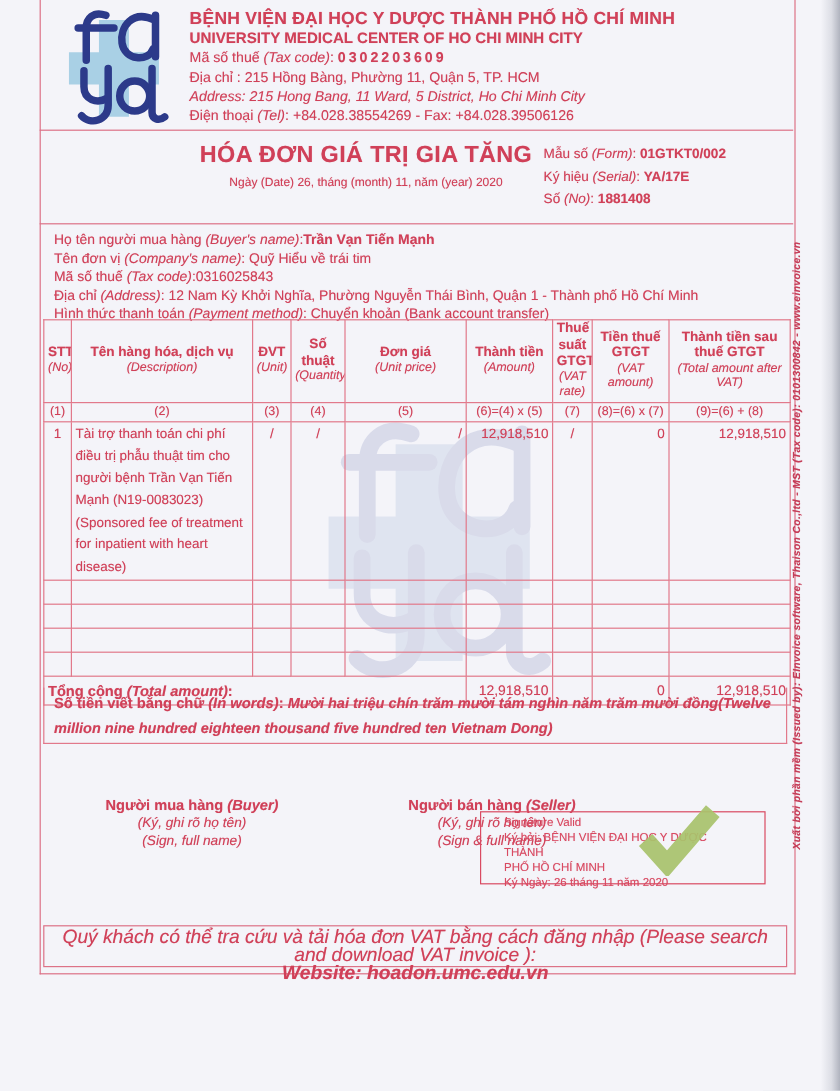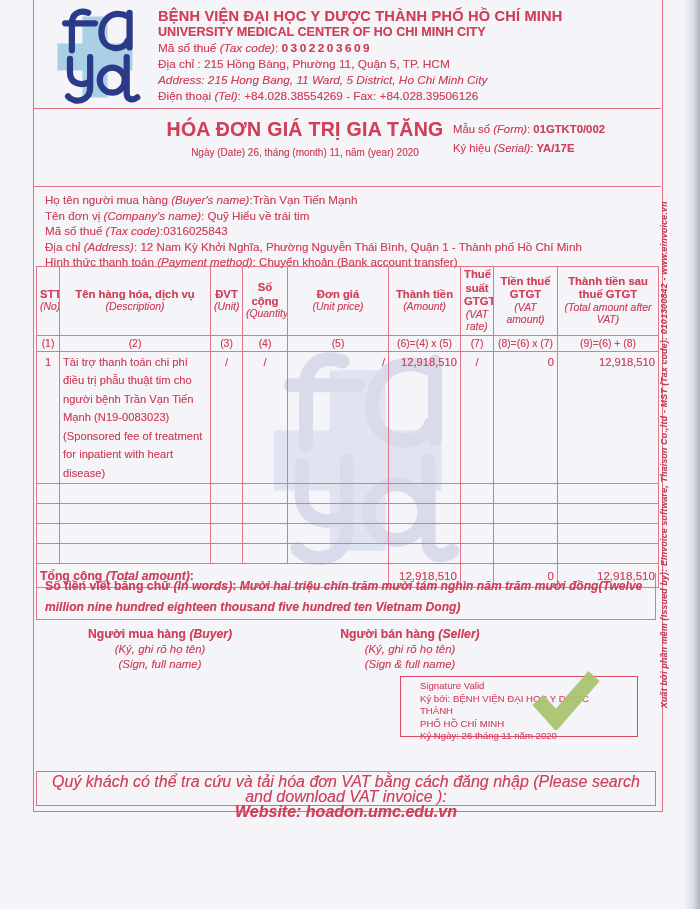--- a/index.html
+++ b/index.html
@@ -2,21 +2,21 @@
 <html><head>
 <meta charset="utf-8">
 <style>
   html,body{margin:0;padding:0;}
   body{width:700px;height:909px;overflow:hidden;background:#e9eaef;font-family:"Liberation Sans",sans-serif;}
   .scan{position:relative;width:700px;height:909px;background:#f4f4f9;color:#d04058;}
   .scan::after{content:"";position:absolute;top:0;right:0;width:16px;height:909px;
     background:linear-gradient(90deg,rgba(150,155,170,0) 0%,rgba(150,155,170,.25) 55%,rgba(120,126,142,.55) 100%);pointer-events:none;}
   .vi{font-weight:bold;}
   .en{font-style:italic;}
-  .bold{font-weight:normal;}
+  .bold{font-weight:bold;}
   
   .outer{position:absolute;left:33px;top:-2px;width:628px;height:813px;border:1.3px solid #dd7287;border-top:none;}
   .divider{position:absolute;left:33px;width:628px;border-top:1.3px solid #dd7287;}
   
   .hdr-logo{position:absolute;left:44px;top:7px;width:100px;height:100px;}
   .hdr-text{position:absolute;left:158px;top:8px;width:490px;font-size:11.8px;line-height:16px;}
   .org-vi{font-size:14.6px;font-weight:bold;letter-spacing:.2px;}
   .org-en{font-size:12.6px;font-weight:bold;}
   .spaced{font-weight:bold;letter-spacing:2.5px;}
   
@@ -38,21 +38,21 @@
   tr.empty td{height:17px;}
   td.c{text-align:center;}  td.r{text-align:right;}
   tr.total td{font-size:11.6px;height:21px;}
   .total-label{font-weight:bold;font-size:12.2px;}
   
   .words{position:absolute;left:36px;top:573px;width:620px;height:47px;border:1px solid #e2798b;border-top:none;
     font-size:12.1px;line-height:21px;padding:3px 8px 0 8px;box-sizing:border-box;}
   .words .vi{font-size:12.3px;}
   .words .w{font-weight:bold;font-style:italic;}
   
-  .sig{position:absolute;top:627px;text-align:center;font-size:11.4px;line-height:15px;}
+  .sig{position:absolute;top:664px;text-align:center;font-size:11.4px;line-height:15px;}
   .sig-buyer{left:50px;width:220px;}
   .sig-seller{left:300px;width:220px;}
   .sig .t1{font-size:12.2px;font-weight:bold;}
   .sig .t1 .en{font-weight:bold;}
   .sig .t2{font-style:italic;}
   .stamp{position:absolute;left:400px;top:676px;width:198px;height:53px;border:1.5px solid #d94a62;
     font-size:9.6px;line-height:12.6px;padding:3px 19px;color:#d94a62;}
   .check{position:absolute;left:528px;top:668px;width:74px;height:62px;opacity:.92;}
   
   .footer{position:absolute;left:36px;top:771px;width:620px;height:35px;border:1.2px solid #dd7287;
@@ -111,20 +111,21 @@
     <div><span>Điện thoại </span><span class="en">(Tel)</span><span>: +84.028.38554269   -   Fax: +84.028.39506126</span></div>
   </div>
 
   <div class="title-blk">
     <div class="inv-title">HÓA ĐƠN GIÁ TRỊ GIA TĂNG</div>
     <div class="inv-date">Ngày (Date) 26, tháng (month) 11, năm (year) 2020</div>
   </div>
   <div class="meta-blk">
     <div><span>Mẫu số </span><span class="en">(Form)</span><span>: </span><span class="val">01GTKT0/002</span></div>
     <div><span>Ký hiệu </span><span class="en">(Serial)</span><span>: </span><span class="val">YA/17E</span></div>
+    <div><span>Số </span><span class="en">(No)</span><span>: </span><span class="val">1881408</span></div>
   </div>
 
   <div class="buyer">
     <div><span>Họ tên người mua hàng </span><span class="en">(Buyer's name)</span><span>:</span><span class="bold">Trần Vạn Tiến Mạnh</span></div>
     <div><span>Tên đơn vị </span><span class="en">(Company's name)</span><span>: </span><span>Quỹ Hiểu về trái tim</span></div>
     <div><span>Mã số thuế </span><span class="en">(Tax code)</span><span>:</span><span>0316025843</span></div>
     <div><span>Địa chỉ </span><span class="en">(Address)</span><span>: </span><span>12 Nam Kỳ Khởi Nghĩa, Phường Nguyễn Thái Bình, Quận 1 - Thành phố Hồ Chí Minh</span></div>
     <div><span>Hình thức thanh toán </span><span class="en">(Payment method)</span><span>: </span><span>Chuyển khoản (Bank account transfer)</span></div>
   </div>
 
@@ -148,21 +149,21 @@
           </th>
       <th>
             <span class="vi">Tên hàng hóa, dịch vụ</span>
             <span class="en">(Description)</span>
           </th>
       <th>
             <span class="vi">ĐVT</span>
             <span class="en">(Unit)</span>
           </th>
       <th>
-            <span class="vi">Số cộng</span>
+            <span class="vi">Số thuật</span>
             <span class="en">(Quantity)</span>
           </th>
       <th>
             <span class="vi">Đơn giá</span>
             <span class="en">(Unit price)</span>
           </th>
       <th>
             <span class="vi">Thành tiền</span>
             <span class="en">(Amount)</span>
           </th>

